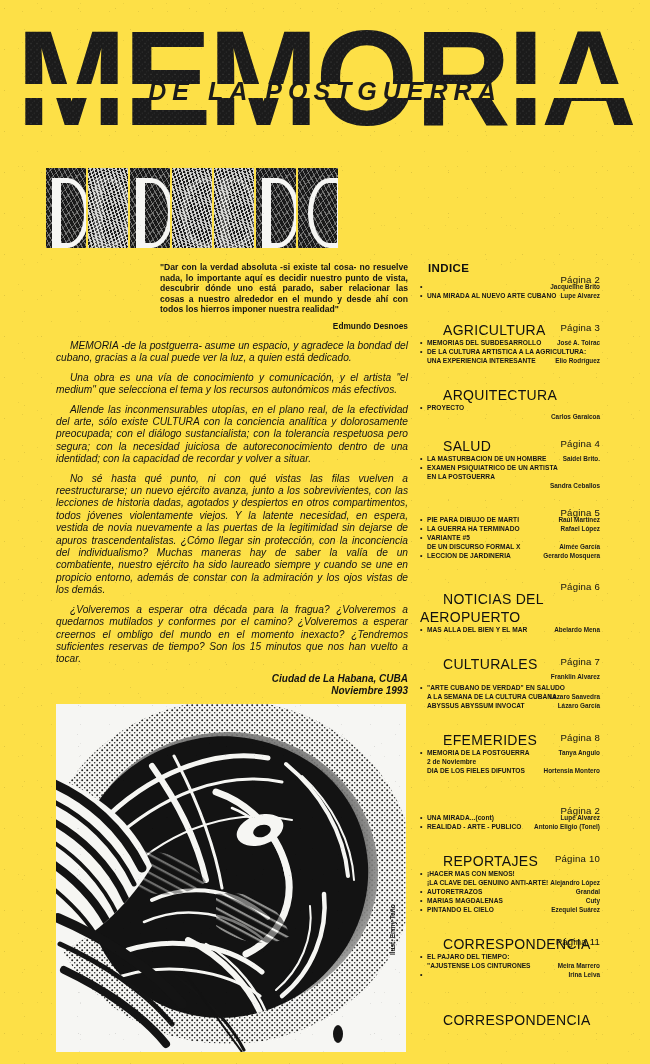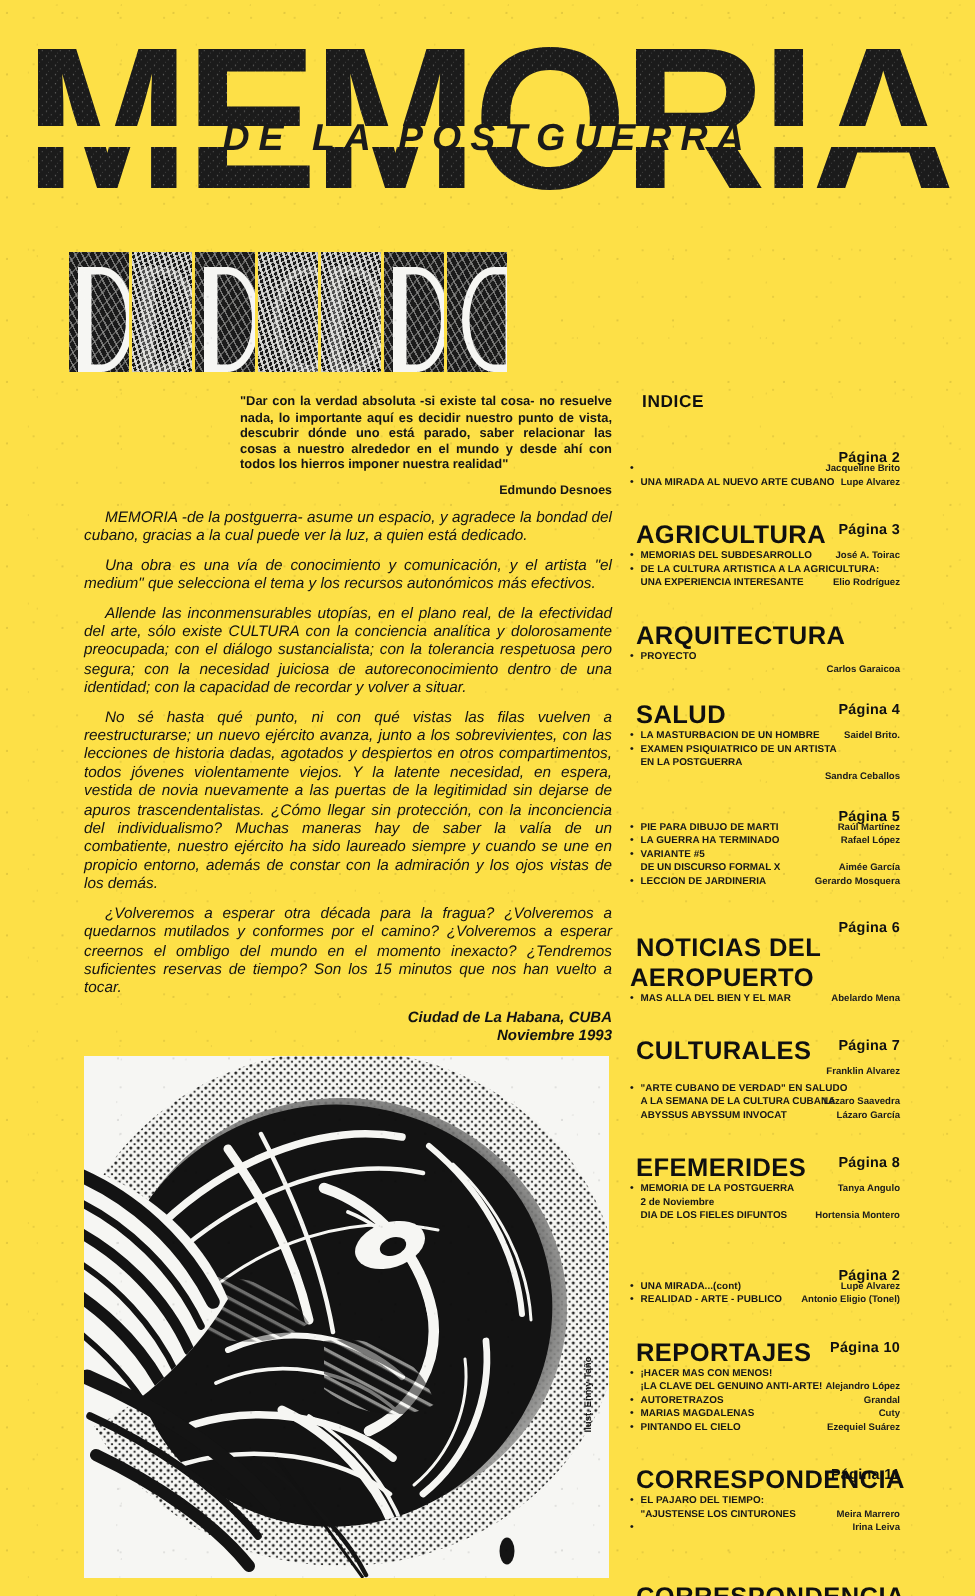--- a/index.html
+++ b/index.html
@@ -78,25 +78,25 @@
         overflow:hidden;background:#f6f6f3;}
   .illo svg{display:block;}
   .illo-credit{
     position:absolute;left:389px;top:955px;
     font-size:6.4px;font-weight:bold;color:#1a1a1a;
     transform:rotate(-90deg);transform-origin:left top;white-space:nowrap;
   }
 
   
   .indice-head{font-size:11.5px;font-weight:bold;letter-spacing:.4px;
-    color:#101010;margin:0 0 26px 8px;}
+    color:#101010;margin:0 0 0 8px;}
   .sec{margin-bottom:3px;}
-  .sec-title{font-size:17px;font-weight:bold;letter-spacing:.3px;
-    color:#101010;margin:0 0 1px 4px;}
-  .pagina{position:absolute;right:0;font-size:9.6px;font-weight:bold;color:#101010;
+  .sec-title{font-size:14px;font-weight:normal;letter-spacing:.3px;
+    color:#101010;margin:0 0 1px 23px;}
+  .pagina{position:absolute;right:0;font-size:9.6px;font-weight:normal;color:#101010;
     letter-spacing:.2px;white-space:nowrap;}
   .row{position:relative;min-height:9px;}
   .entry{display:flex;align-items:flex-start;font-size:6.6px;font-weight:bold;
     color:#161616;letter-spacing:.05px;line-height:8.6px;}
   .bullet{flex:0 0 auto;width:7px;font-size:7px;line-height:8.6px;}
   .etitle{flex:1 1 auto;padding-right:4px;}
   .eauthor{position:absolute;right:0;top:0;font-size:6.4px;font-weight:600;
     color:#1c1c1c;white-space:nowrap;line-height:8.6px;}
   .sub{margin-left:7px;font-size:6.6px;font-weight:bold;color:#161616;
     line-height:8.6px;position:relative;}

